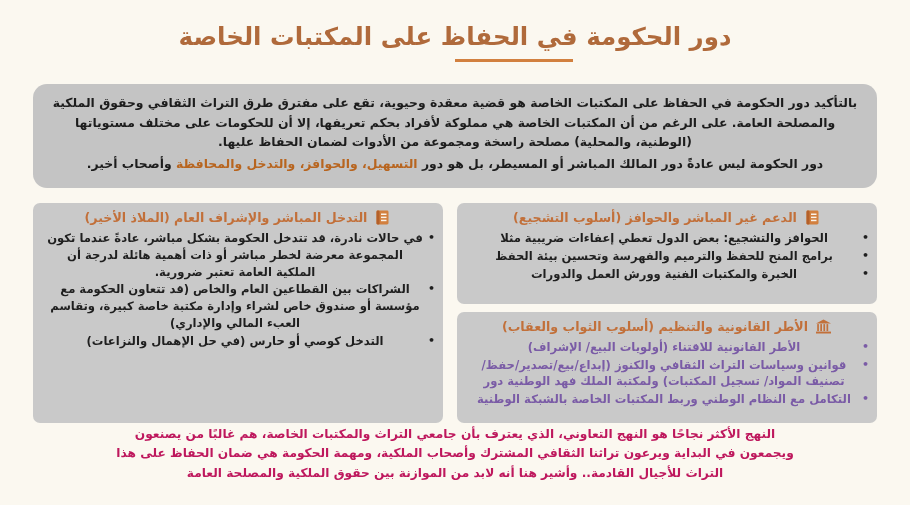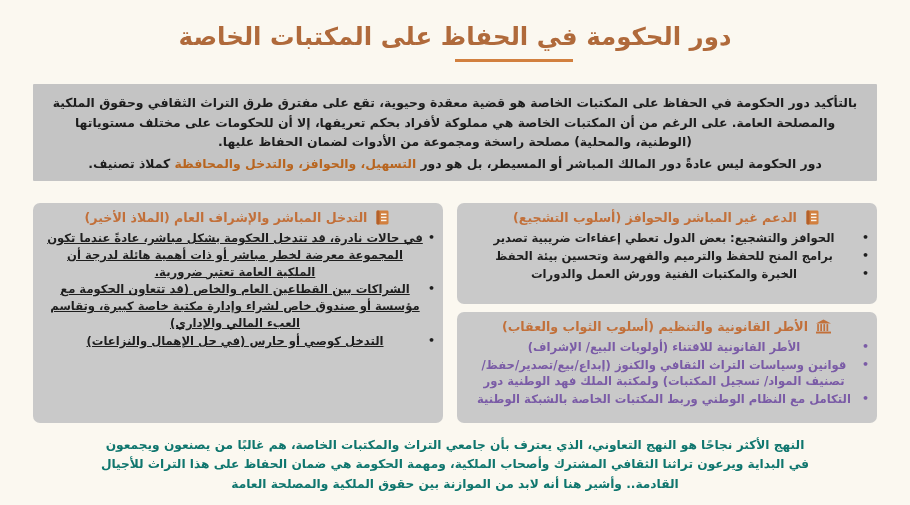--- a/index.html
+++ b/index.html
@@ -47,22 +47,22 @@
     left: 455px;
   }
 
   
   .intro-panel {
     position: absolute;
     top: 84px;
     right: 33px;
     left: 33px;
     background: #c4c4c4;
-    border-radius: 1px;
-    padding: 9px 18px 8px 18px;
+    border-radius: 14px;
+    padding: 9px 18px 15px 18px;
     box-sizing: border-box;
   }
   .intro-line {
     font-size: 12.4px;
     line-height: 1.58;
     text-align: center;
     color: #1d1d1d;
     font-weight: bold;
     direction: rtl;
     margin: 0;
@@ -155,74 +155,73 @@
     font-size: 11px;
     color: #1f1f1f;
     line-height: 1.45;
   }
   .bullets.purple li,
   .bullets.purple li::before {
     color: #7a5ba6;
   }
   .bullets.tight li {
     text-align: center;
-    text-decoration: underline;
   }
 
   
   .conclusion {
     position: absolute;
     bottom: 5px;
     right: 95px;
     left: 95px;
     text-align: center;
     direction: rtl;
   }
   .conclusion p {
-    margin: 5px;
+    margin: 16px;
     font-size: 12.2px;
     line-height: 1.62;
-    color: #0f766e;
+    color: #be185d;
     font-weight: bold;
   }
 </style>
 </head>
 <body>
 
 <div class="slide">
 
   <div class="title-wrap">
     <h1 class="slide-title">دور الحكومة في الحفاظ على المكتبات الخاصة</h1>
   </div>
   <div class="title-underline"></div>
 
   <div class="intro-panel">
     <p class="intro-line intro-para">بالتأكيد دور الحكومة في الحفاظ على المكتبات الخاصة هو قضية معقدة وحيوية، تقع على مفترق طرق التراث الثقافي وحقوق الملكية والمصلحة العامة. على الرغم من أن المكتبات الخاصة هي مملوكة لأفراد بحكم تعريفها، إلا أن للحكومات على مختلف مستوياتها (الوطنية، والمحلية) مصلحة راسخة ومجموعة من الأدوات لضمان الحفاظ عليها.</p>
-    <p class="intro-line intro-para"><span>دور الحكومة ليس عادةً دور المالك المباشر أو المسيطر، بل هو دور </span><span class="hl">التسهيل، والحوافز، والتدخل والمحافظة</span><span> كملاذ تصنيف.</span></p>
+    <p class="intro-line intro-para"><span>دور الحكومة ليس عادةً دور المالك المباشر أو المسيطر، بل هو دور </span><span class="hl">التسهيل، والحوافز، والتدخل والمحافظة</span><span> وأصحاب أخير.</span></p>
   </div>
 
   <div class="cols">
 
     <div class="col col-right">
 
       <div class="card card-a">
         <div class="card-head">
           <span class="icon">
             <svg width="17" height="17" viewBox="0 0 17 17">
               <rect x="2.5" y="1.5" width="12" height="14" rx="1.4" fill="#d2803f"></rect>
               <rect x="2.5" y="1.5" width="3" height="14" rx="1.2" fill="#b4602a"></rect>
               <rect x="7" y="4.5" width="5.5" height="1.5" fill="#fbf3ea"></rect>
               <rect x="7" y="7.6" width="5.5" height="1.5" fill="#fbf3ea"></rect>
               <rect x="7" y="10.7" width="5.5" height="1.5" fill="#fbf3ea"></rect>
             </svg>
           </span>
           <span class="card-head-title">الدعم غير المباشر والحوافز (أسلوب التشجيع)</span>
         </div>
         <ul class="bullets">
-          <li>الحوافز والتشجيع: بعض الدول تعطي إعفاءات ضريبية تصدير</li>
+          <li>الحوافز والتشجيع: بعض الدول تعطي إعفاءات ضريبية مثلا</li>
           <li>برامج المنح للحفظ والترميم والفهرسة وتحسين بيئة الحفظ</li>
           <li>الخبرة والمكتبات الفنية وورش العمل والدورات</li>
         </ul>
       </div>
 
       <div class="card card-b">
         <div class="card-head">
           <span class="icon">
             <svg width="17" height="17" viewBox="0 0 17 17">
               <polygon points="8.5,1.6 16,5.4 1,5.4" fill="#c2703a"></polygon>

